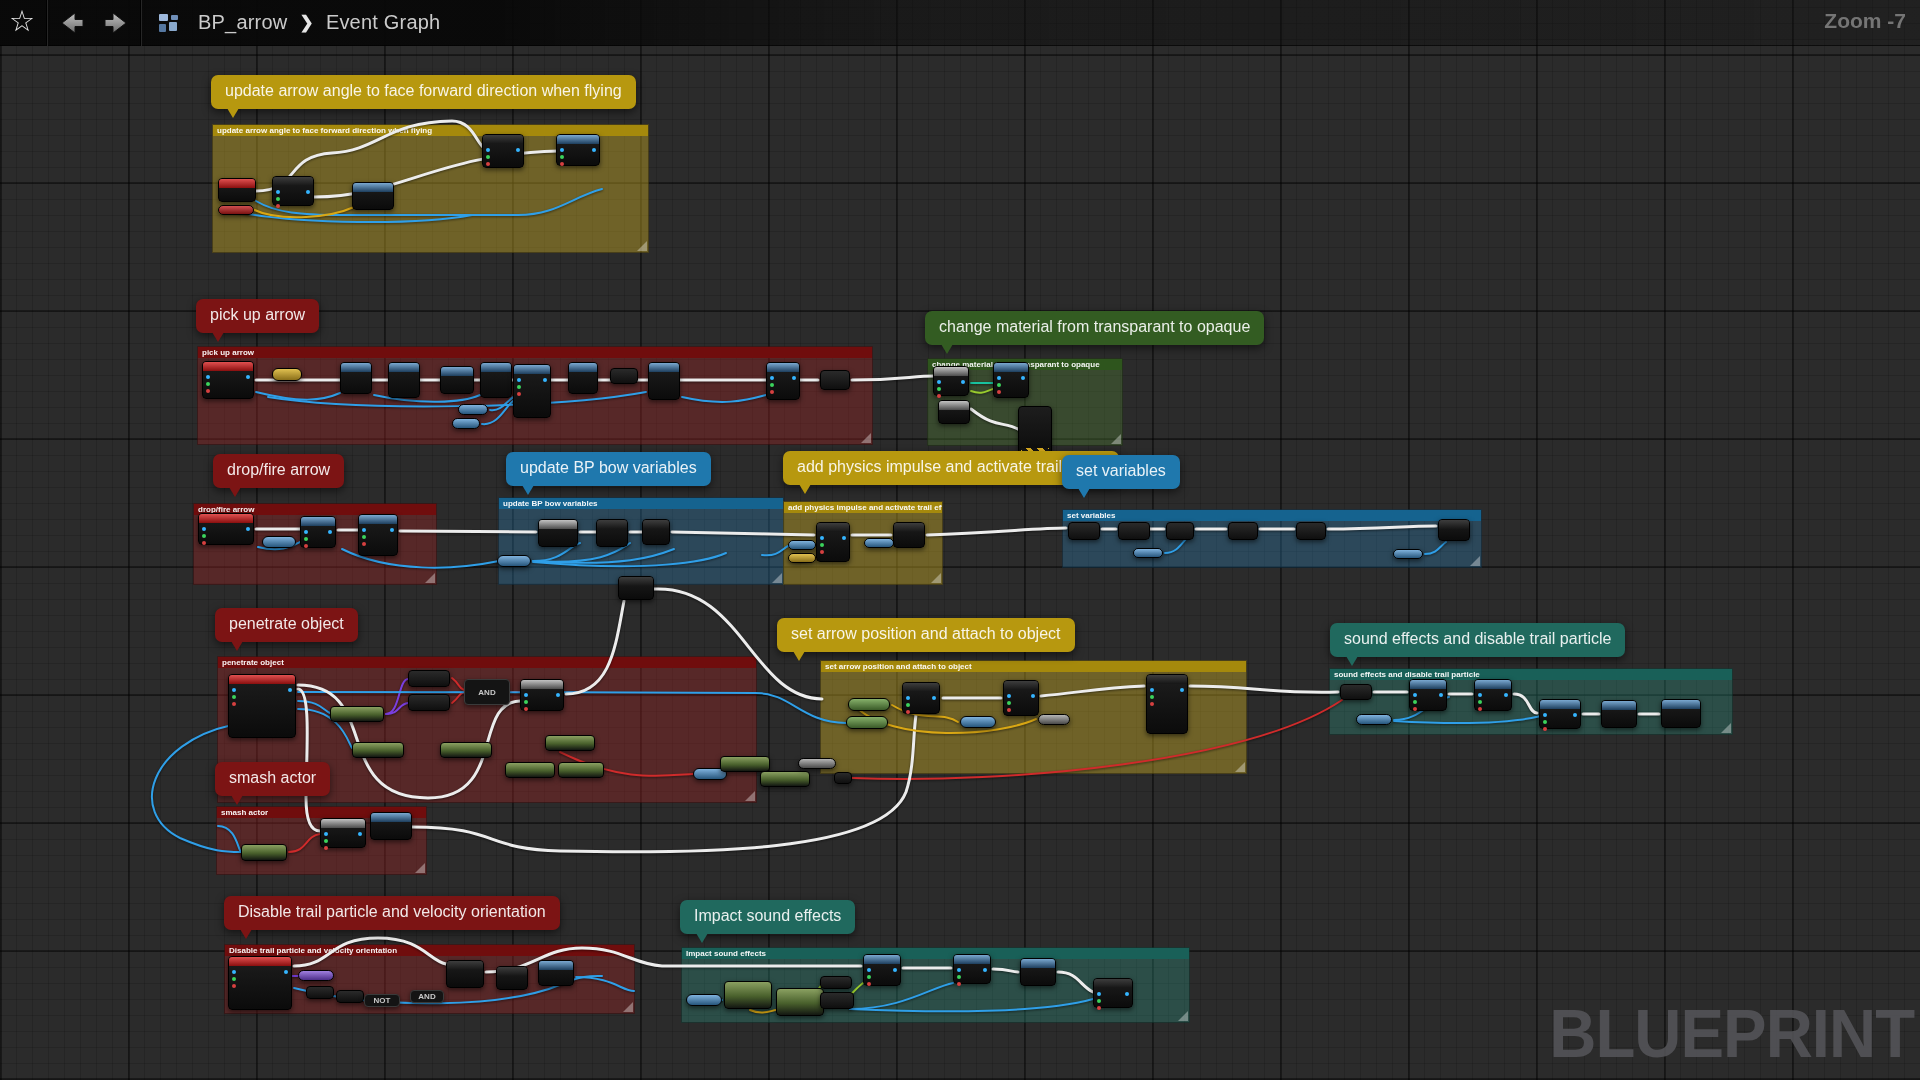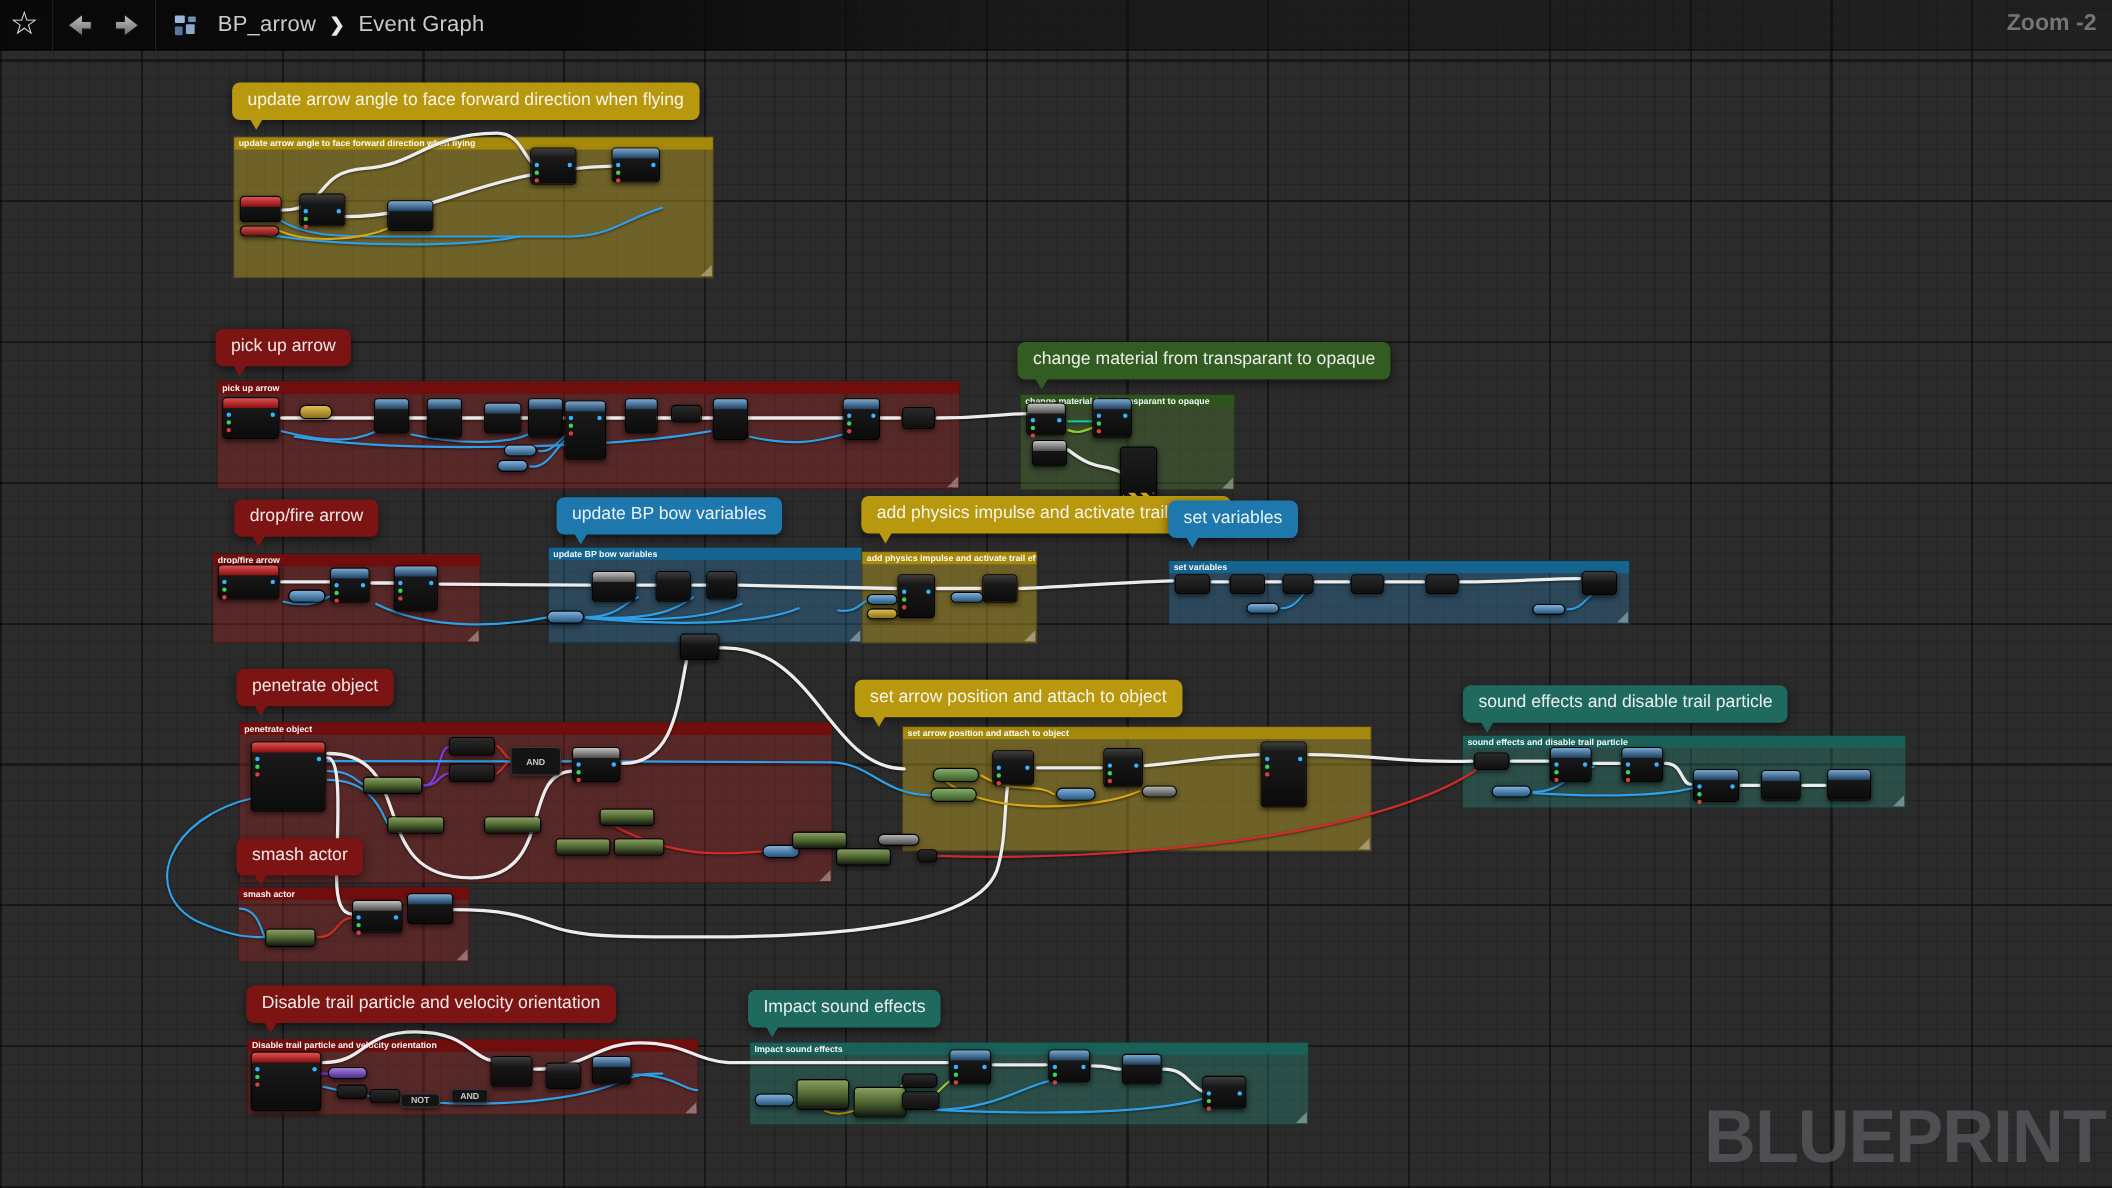--- a/index.html
+++ b/index.html
@@ -441,15 +441,15 @@
         <rect x="14" y="4" width="7" height="5" rx="1" fill="#6f8fb8"></rect>
         <rect x="2" y="13" width="7" height="8" rx="1" fill="#5577a0"></rect>
         <rect x="12" y="11" width="8" height="9" rx="1" fill="#89a8cc"></rect>
       </svg>
     </div>
     <div id="breadcrumb">
       <span class="crumb">BP_arrow</span>
       <span class="chev">❯</span>
       <span class="crumb">Event Graph</span>
     </div>
-    <div id="zoom-label">Zoom -2</div>
+    <div id="zoom-label">Zoom -7</div>
   </div>
 </div>
 
 </body></html>

